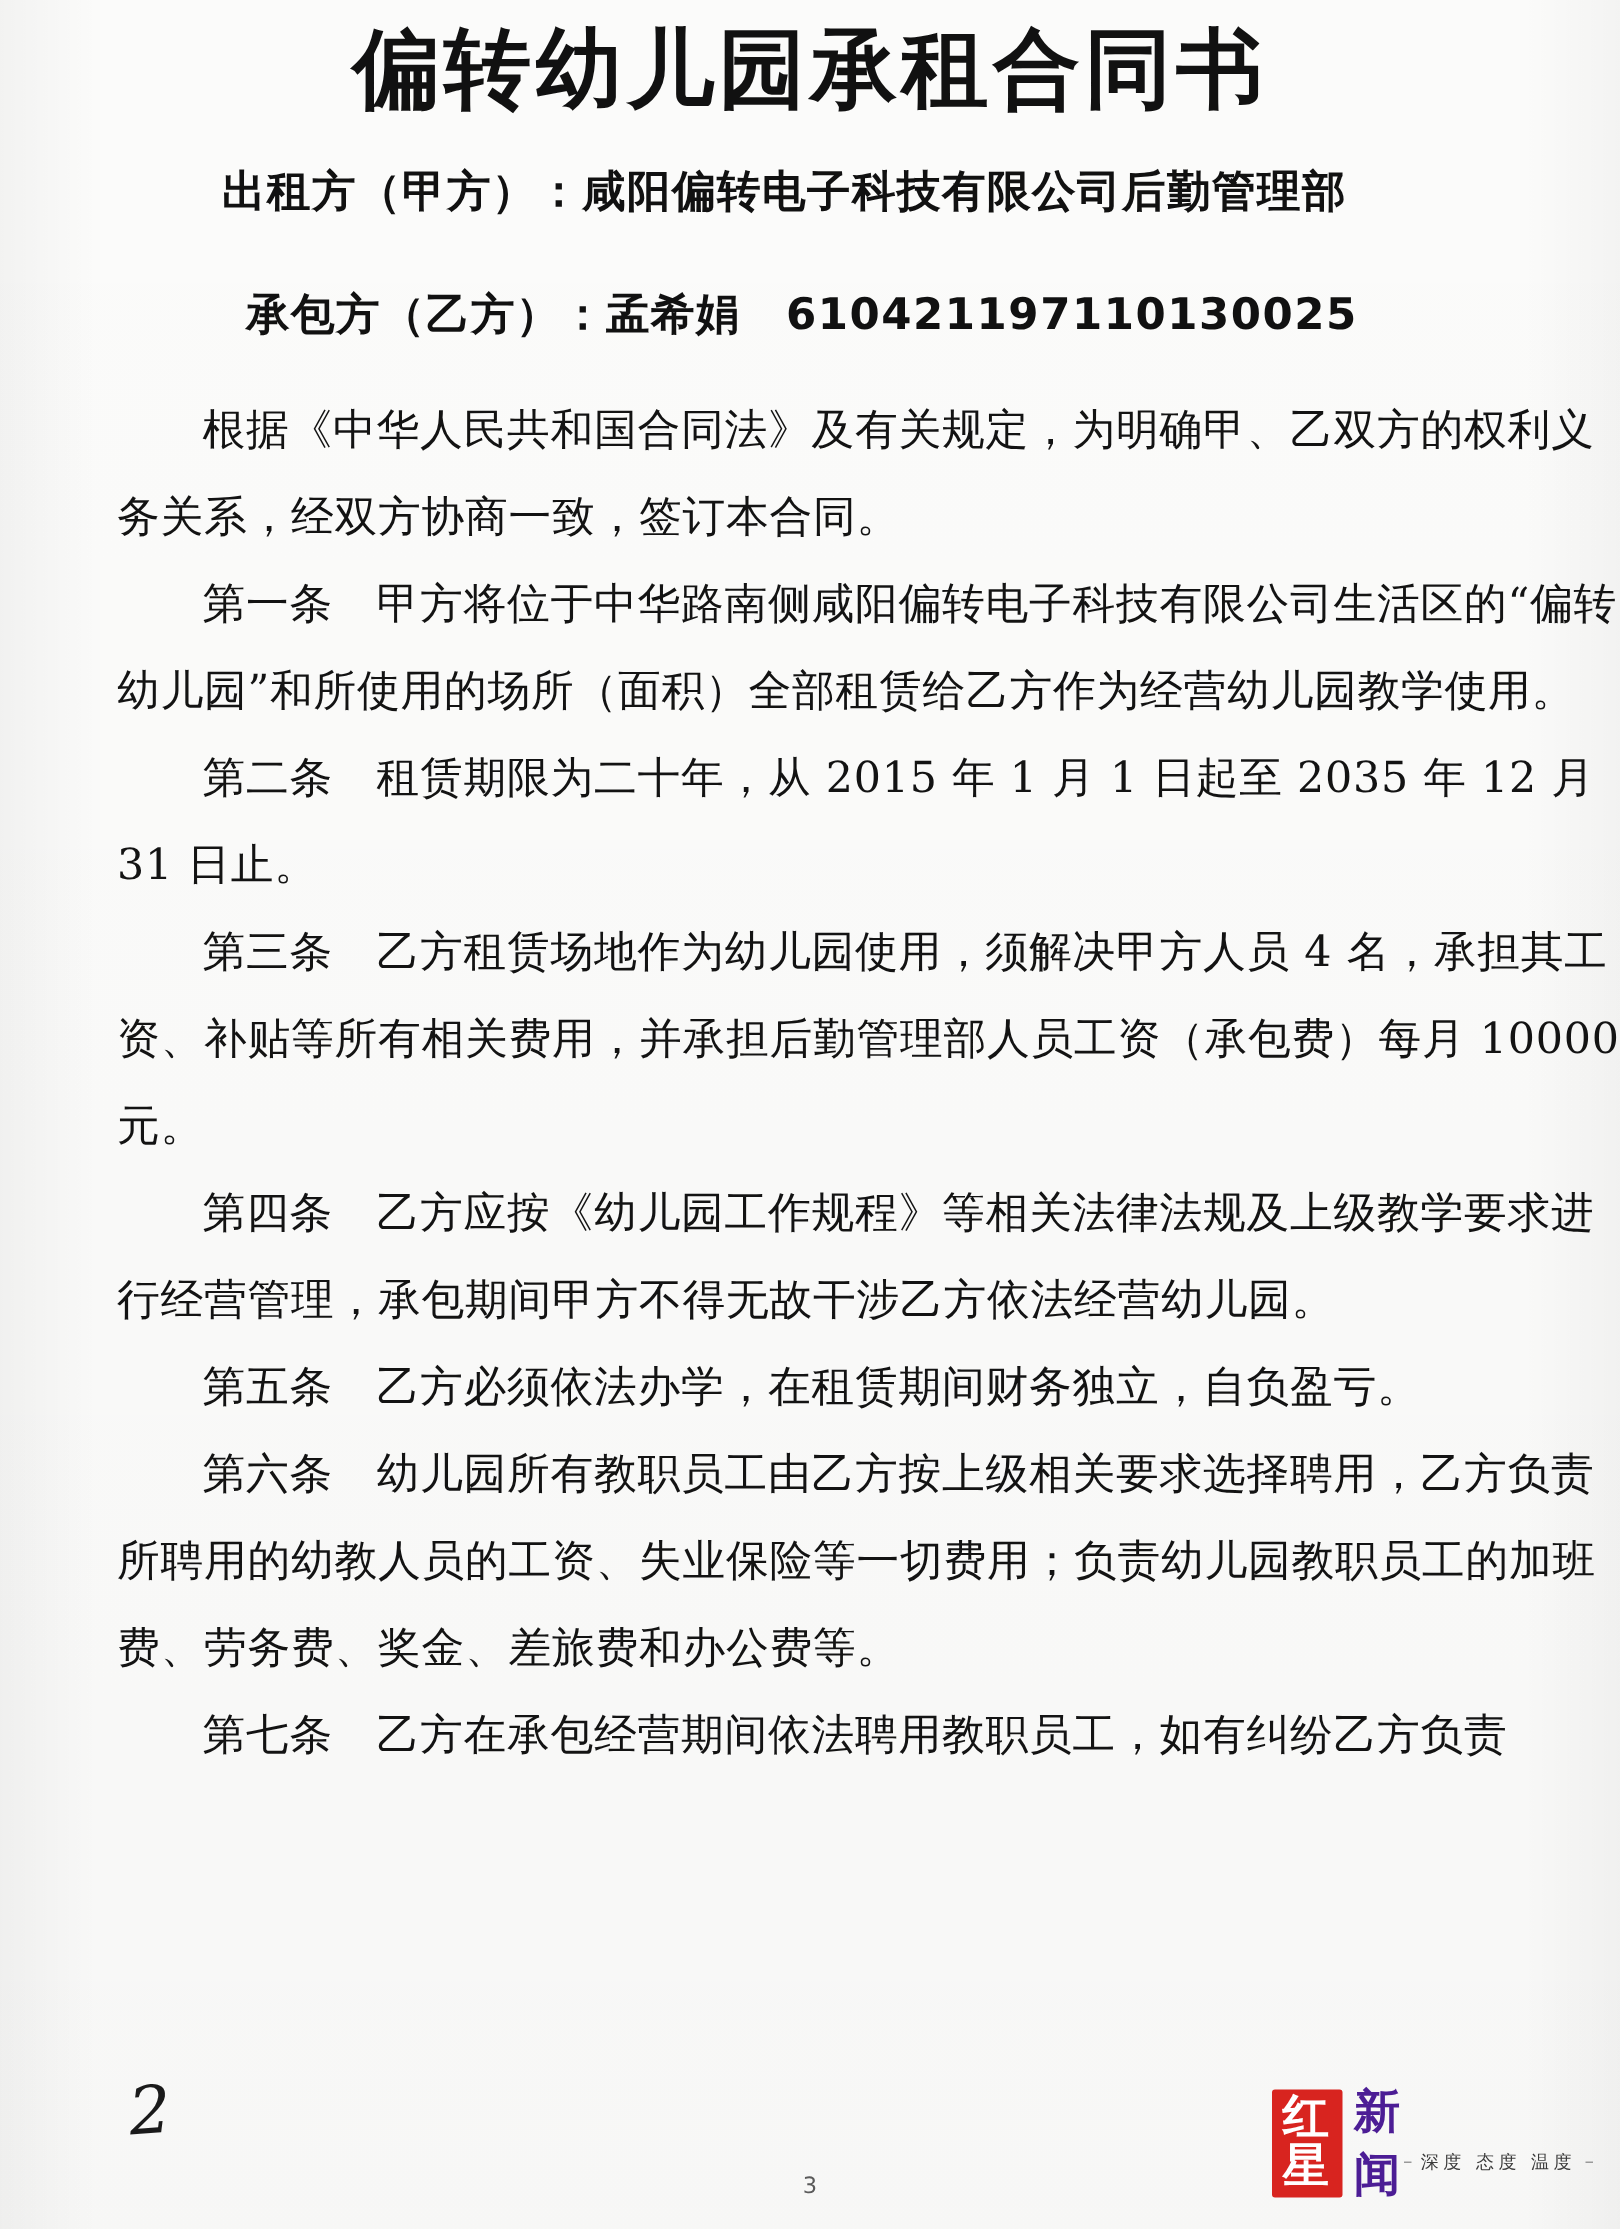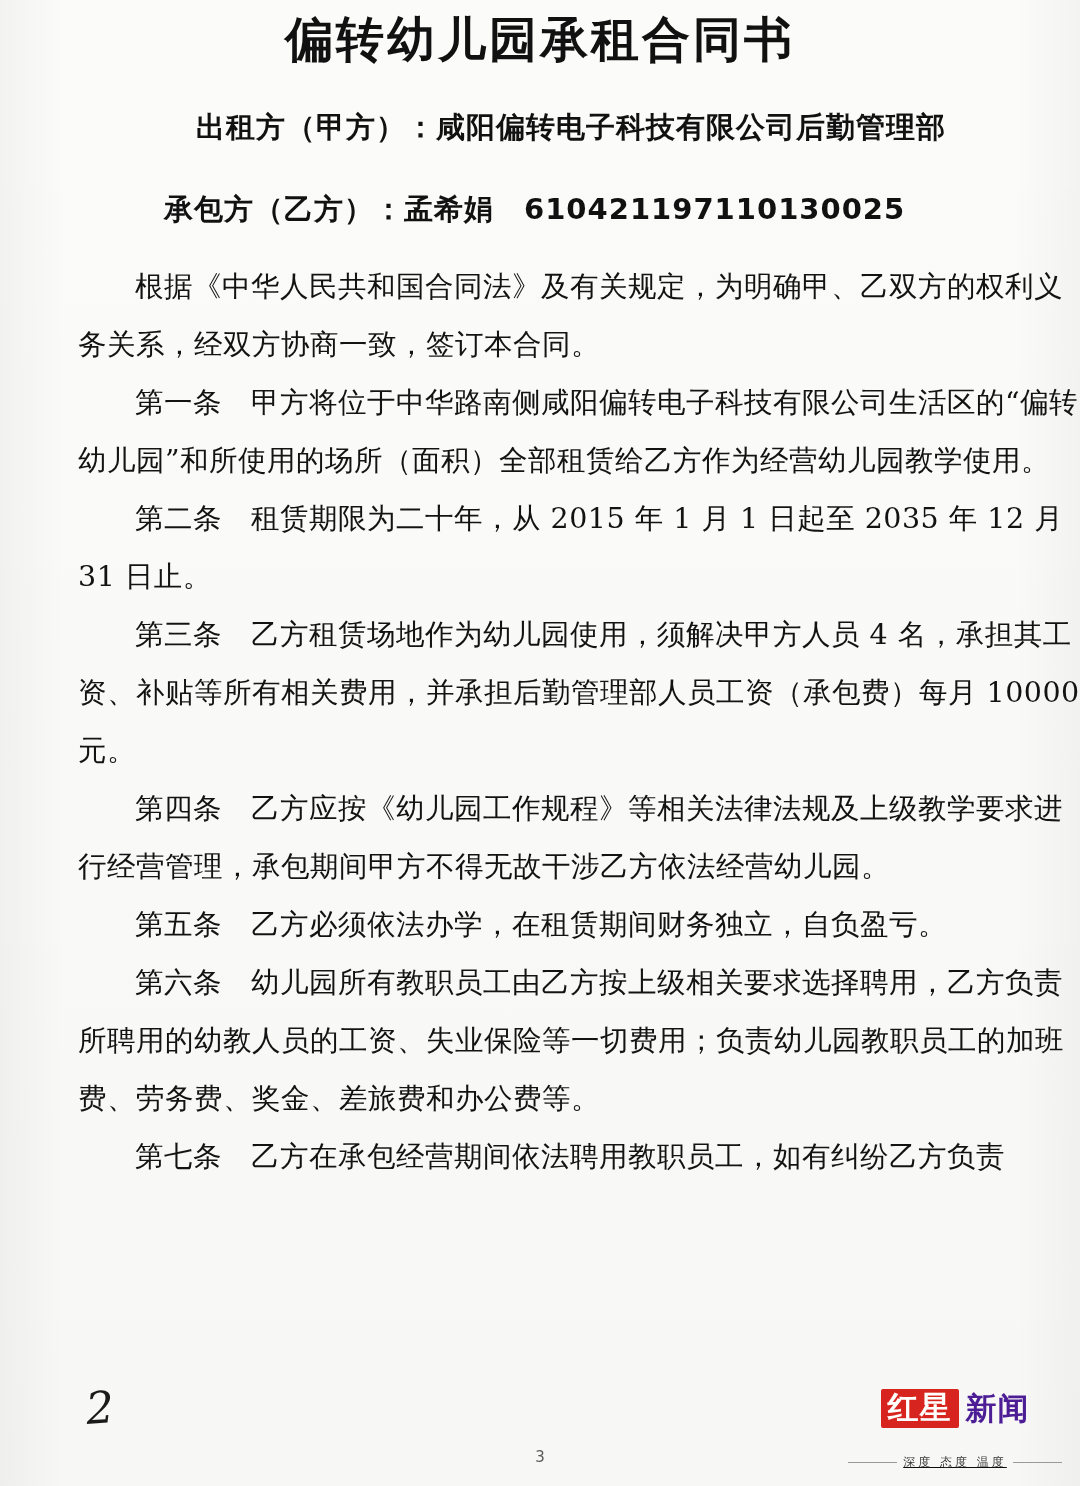--- a/index.html
+++ b/index.html
@@ -31,41 +31,41 @@
       linear-gradient(180deg, rgba(255,255,255,0.0) 0%, rgba(0,0,0,0.015) 100%);
     pointer-events: none;
   }
 
   .doc-title {
     position: absolute;
     top: 8px;
     left: 0;
     width: 1080px;
     text-align: center;
-    font-size: 48px;
+    font-size: 58px;
     font-weight: bold;
     letter-spacing: 3px;
     font-family: "DejaVu Sans", "Liberation Sans", sans-serif;
     color: #111;
   }
 
   .party-block {
     position: absolute;
     left: 148px;
     width: 920px;
   }
   .party-line {
     font-size: 29px;
     font-weight: bold;
     font-family: "DejaVu Sans", "Liberation Sans", sans-serif;
     letter-spacing: 1px;
     color: #111;
     white-space: nowrap;
   }
-  .party-a { top: 108px; position: absolute; left: 0; margin-left: 48px; }
+  .party-a { top: 108px; position: absolute; left: 0; }
   .party-b { top: 190px; position: absolute; left: 16px; }
 
   .body-text {
     position: absolute;
     left: 78px;
     top: 258px;
     width: 1010px;
     font-size: 28.5px;
     line-height: 58px;
     letter-spacing: 0.5px;
@@ -102,22 +102,21 @@
     font-family: "DejaVu Sans", "Liberation Sans", sans-serif;
   }
 
   .watermark {
     position: absolute;
     right: 18px;
     bottom: 18px;
     width: 214px;
     height: 78px;
     display: flex;
-    flex-direction: column;
-    align-items: center;
+    flex-direction: row;
     justify-content: center;
   }
   .wm-main {
     display: flex;
     align-items: center;
     gap: 7px;
   }
   .wm-badge {
     background: #d8241f;
     color: #ffffff;
@@ -136,21 +135,20 @@
     font-family: "DejaVu Sans", "Liberation Sans", sans-serif;
     letter-spacing: 1px;
   }
   .wm-sub {
     margin-top: 24px;
     display: flex;
     align-items: center;
     gap: 6px;
     width: 100%;
     justify-content: center;
-    text-decoration: underline;
   }
   .wm-rule {
     height: 1px;
     background: #9a9a9a;
     flex: 1;
   }
   .wm-sub-text {
     font-size: 12px;
     color: #3a3a3a;
     letter-spacing: 3px;

